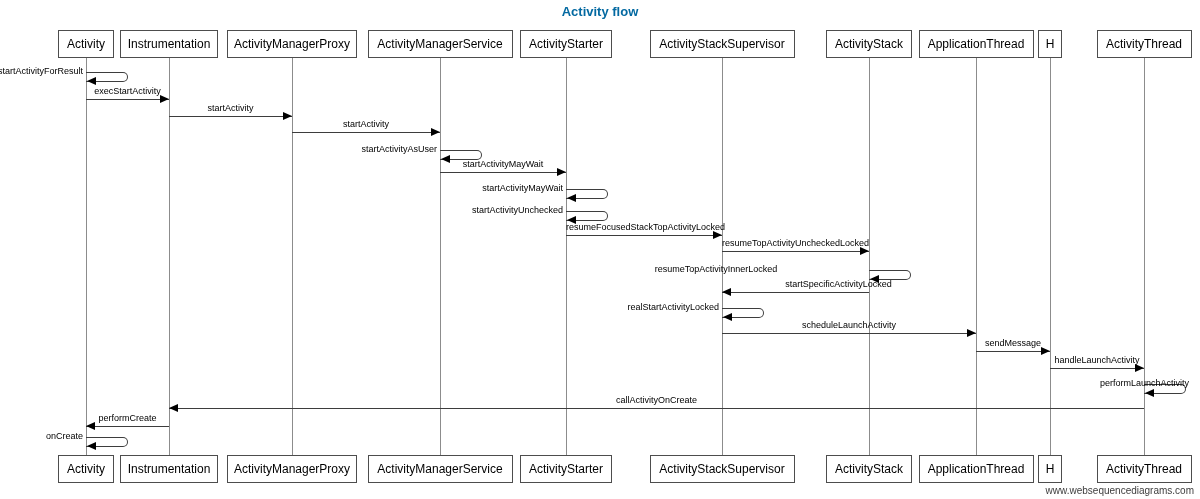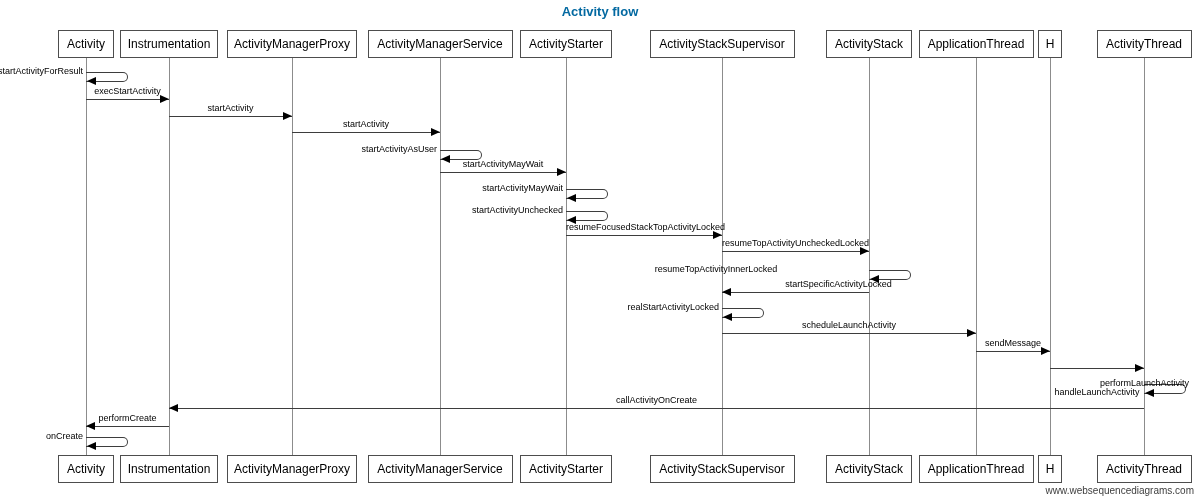--- a/index.html
+++ b/index.html
@@ -201,21 +201,21 @@
         <div class="msg-label center" style="left: 722px; top: 320px; width: 254px;">scheduleLaunchActivity</div>
         <div class="arrow right" style="left: 967px; top: 329px;"></div>
       </div>
       <div>
         <div class="msg-line" style="left: 976px; top: 351px; width: 74px;"></div>
         <div class="msg-label center" style="left: 976px; top: 338px; width: 74px;">sendMessage</div>
         <div class="arrow right" style="left: 1041px; top: 347px;"></div>
       </div>
       <div>
         <div class="msg-line" style="left: 1050px; top: 368px; width: 94px;"></div>
-        <div class="msg-label center" style="left: 1050px; top: 355px; width: 94px; margin-top: 32px;">handleLaunchActivity</div>
+        <div class="msg-label center" style="left: 1050px; top: 355px; width: 94px;">handleLaunchActivity</div>
         <div class="arrow right" style="left: 1135px; top: 364px;"></div>
       </div>
       <div>
         <div class="loop" style="left: 1144px; top: 384px;"></div>
         <div class="arrow left" style="left: 1145px; top: 389px;"></div>
         <div class="msg-label right" style="left: 889px; top: 378px; width: 300px;">performLaunchActivity</div>
       </div>
       <div>
         <div class="msg-line" style="left: 169px; top: 408px; width: 975px;"></div>
         <div class="msg-label center" style="left: 169px; top: 395px; width: 975px;">callActivityOnCreate</div>

